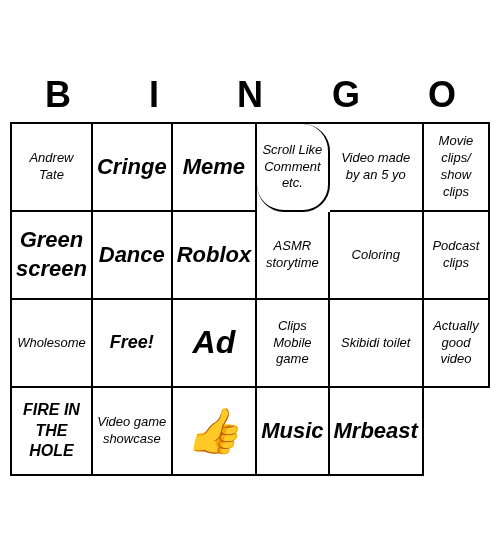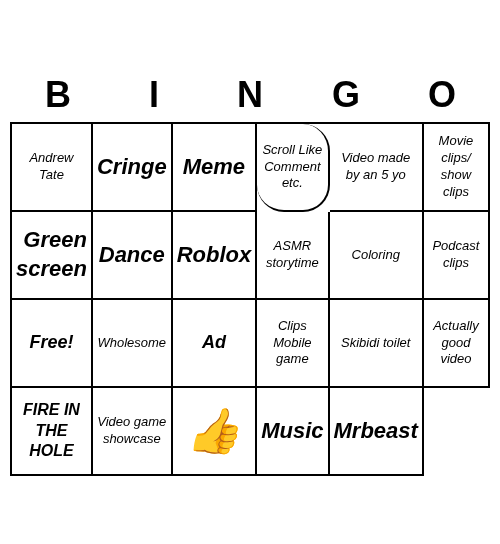--- a/index.html
+++ b/index.html
@@ -61,25 +61,24 @@
     }
 
     .bingo-cell.free {
       font-size: 18px;
       font-weight: bold;
     }
 
     .bingo-cell.large-text {
       font-size: 22px;
       font-weight: bold;
-      text-align: right;
     }
 
     .bingo-cell.xlarge-text {
-      font-size: 18px;
+      font-size: 32px;
       font-weight: bold;
     }
 
     .bingo-cell.fire-text {
       font-size: 16px;
       font-weight: bold;
     }
 
     .thumb-icon {
       font-size: 44px;
@@ -104,22 +103,22 @@
       <div class="bingo-cell large-text">Meme</div>
       <div class="bingo-cell" style="font-size: 13px; border-radius: 27px;">Scroll Like Comment etc.</div>
       <div class="bingo-cell">Video made by an 5 yo</div>
       <div class="bingo-cell">Movie clips/ show clips</div>
       <div class="bingo-cell large-text">Green screen</div>
       <div class="bingo-cell large-text">Dance</div>
       <div class="bingo-cell large-text">Roblox</div>
       <div class="bingo-cell">ASMR storytime</div>
       <div class="bingo-cell">Coloring</div>
       <div class="bingo-cell">Podcast clips</div>
+      <div class="bingo-cell">Wholesome</div>
       <div class="bingo-cell free">Free!</div>
-      <div class="bingo-cell">Wholesome</div>
       <div class="bingo-cell xlarge-text">Ad</div>
       <div class="bingo-cell">Clips Mobile game</div>
       <div class="bingo-cell">Skibidi toilet</div>
       <div class="bingo-cell">Actually good video</div>
       <div class="bingo-cell fire-text">FIRE IN THE HOLE</div>
       <div class="bingo-cell">Video game showcase</div>
       <div class="bingo-cell">
         <span class="thumb-icon">👍</span>
       </div>
       <div class="bingo-cell large-text">Music</div>

